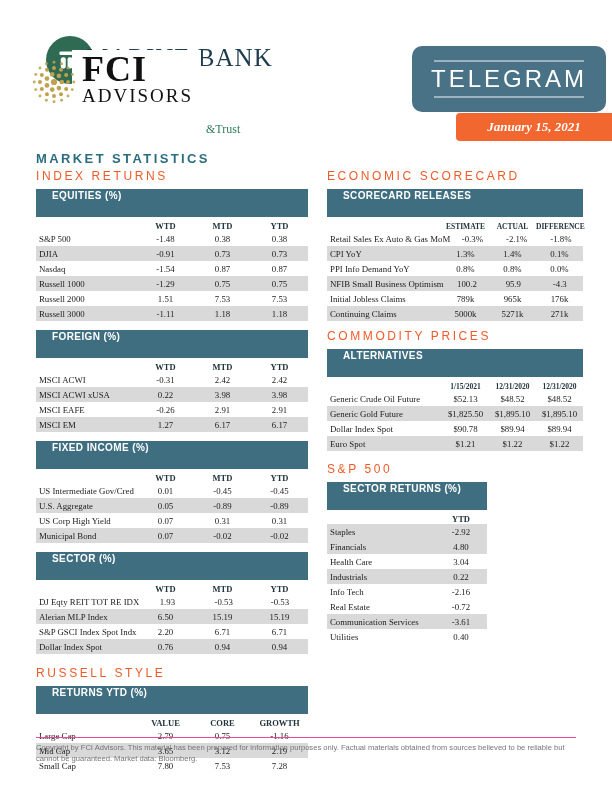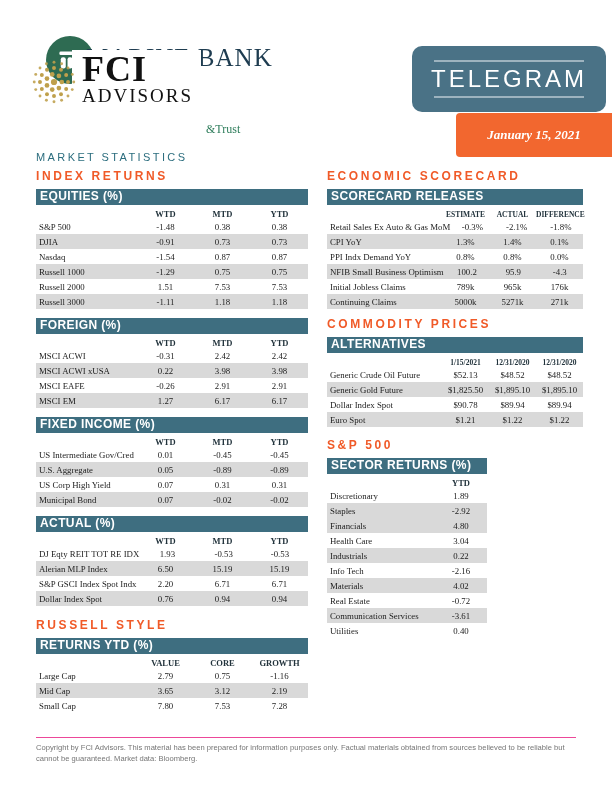--- a/index.html
+++ b/index.html
@@ -17,36 +17,36 @@
   .fci-block{position:absolute;left:36px;top:16px;z-index:2;background:#fff;padding:2px 8px 2px 10px;}
   .fci-name{font-size:36px;font-weight:bold;color:#111;line-height:34px;letter-spacing:1px;}
   .fci-adv{font-size:19px;color:#111;letter-spacing:2px;line-height:20px;}
   .fci-globe{position:absolute;left:-8px;top:22px;width:52px;height:52px;z-index:3;}
   
   .badge{position:absolute;left:412px;top:46px;width:194px;height:66px;background:var(--badge-slate,#4a7286);
     border-radius:10px;display:flex;flex-direction:column;justify-content:center;align-items:center;z-index:2;}
   .badge-line{width:150px;height:2px;background:#9db3bf;}
   .badge-label{font-family:"Liberation Sans",sans-serif;color:#fff;font-size:24px;letter-spacing:3px;
     line-height:24px;margin:5px 0;}
-  .date-banner{position:absolute;left:456px;top:113px;width:156px;height:44px;background:var(--banner-orange,#f2672f);
+  .date-banner{position:absolute;left:456px;top:113px;width:156px;height:28px;background:var(--banner-orange,#f2672f);
     border-radius:4px 0 0 4px;display:flex;align-items:center;justify-content:center;z-index:1;}
   .date-text{font-style:italic;font-weight:bold;color:#fff;font-size:13px;}
   
-  .page-title{position:absolute;left:36px;top:151px;font-family:"Liberation Sans",sans-serif;font-weight:normal;
-    font-size:11px;letter-spacing:2.4px;color:var(--teal,#2b6d7e);}
+  .page-title{position:absolute;left:36px;top:151px;font-family:"Liberation Sans",sans-serif;font-weight:bold;
+    font-size:13px;letter-spacing:2.4px;color:var(--teal,#2b6d7e);}
   
   .col-left{position:absolute;left:36px;top:170px;width:272px;}
   .col-right{position:absolute;left:327px;top:170px;width:256px;}
-  .section-title{font-family:"Liberation Sans",sans-serif;font-weight:bold;font-size:12px;
+  .section-title{font-family:"Liberation Sans",sans-serif;font-weight:normal;font-size:12px;
     letter-spacing:2.6px;color:var(--accent-orange,#f05a28);height:12px;line-height:12px;margin:0 0 7px 0;white-space:nowrap;}
   .mt-r{margin-top:13px;} .mt-c{} .mt-s{margin-top:12px;}
   
   .tbl{margin-bottom:9px;}
   .bar{background:var(--bar-teal,#3e6e80);color:#fff;font-family:"Liberation Sans",sans-serif;
-    font-weight:bold;font-size:12px;letter-spacing:0.4px;height:16px;line-height:14px;padding-left:4px;}
+    font-weight:bold;font-size:10px;letter-spacing:0.4px;height:28px;line-height:14px;padding-left:16px;}
   .hrow{display:flex;height:14px;align-items:flex-end;font-weight:bold;font-size:8.5px;color:#22333c;}
   .row{display:flex;height:15px;align-items:center;font-size:8.8px;color:#1c1c1c;}
   .row.alt{background:var(--row-alt,#d9d9d9);align-items:center;}
   .c0{flex:1;padding-left:3px;white-space:nowrap;overflow:visible;}
   .c{width:57px;text-align:center;white-space:nowrap;}
   .tbl-r .c{width:47px;}
   .tbl-r .hrow{font-size:7.5px;}
   .tbl-s{width:160px;}
   .tbl-s .c{width:52px;}
   
@@ -255,21 +255,21 @@
       <div class="row alt">
         <span class="c0">Municipal Bond</span>
         <span class="c">0.07</span>
         <span class="c">-0.02</span>
         <span class="c">-0.02</span>
       </div>
 
   </div>
 
   <div class="tbl">
-    <div class="bar">ACTUAL (%)</div>
+    <div class="bar">SECTOR (%)</div>
     <div class="hrow">
       <span class="c0"></span>
       <span class="c">WTD</span>
       <span class="c">MTD</span>
       <span class="c">YTD</span>
     </div>
 
       <div class="row">
         <span class="c0">DJ Eqty REIT TOT RE IDX</span>
         <span class="c">1.93</span>
@@ -357,21 +357,21 @@
       </div>
 
       <div class="row alt">
         <span class="c0">CPI YoY</span>
         <span class="c">1.3%</span>
         <span class="c">1.4%</span>
         <span class="c">0.1%</span>
       </div>
 
       <div class="row">
-        <span class="c0">PPI Indx Demand YoY</span>
+        <span class="c0">PPI Info Demand YoY</span>
         <span class="c">0.8%</span>
         <span class="c">0.8%</span>
         <span class="c">0.0%</span>
       </div>
 
       <div class="row alt">
         <span class="c0">NFIB Small Business Optimism</span>
         <span class="c">100.2</span>
         <span class="c">95.9</span>
         <span class="c">-4.3</span>
@@ -436,24 +436,20 @@
 
   <div class="section-title mt-s">S&amp;P 500</div>
 
   <div class="tbl tbl-s">
     <div class="bar">SECTOR RETURNS (%)</div>
     <div class="hrow">
       <span class="c0"></span>
       <span class="c">YTD</span>
     </div>
 
-      <div class="row">
-        <span class="c0">Discretionary</span>
-        <span class="c">1.89</span>
-      </div>
 
       <div class="row alt">
         <span class="c0">Staples</span>
         <span class="c">-2.92</span>
       </div>
 
 
       <div class="row alt">
         <span class="c0">Financials</span>
         <span class="c">4.80</span>
@@ -467,24 +463,20 @@
       <div class="row alt">
         <span class="c0">Industrials</span>
         <span class="c">0.22</span>
       </div>
 
       <div class="row">
         <span class="c0">Info Tech</span>
         <span class="c">-2.16</span>
       </div>
 
-      <div class="row alt">
-        <span class="c0">Materials</span>
-        <span class="c">4.02</span>
-      </div>
 
       <div class="row">
         <span class="c0">Real Estate</span>
         <span class="c">-0.72</span>
       </div>
 
       <div class="row alt">
         <span class="c0">Communication Services</span>
         <span class="c">-3.61</span>
       </div>

